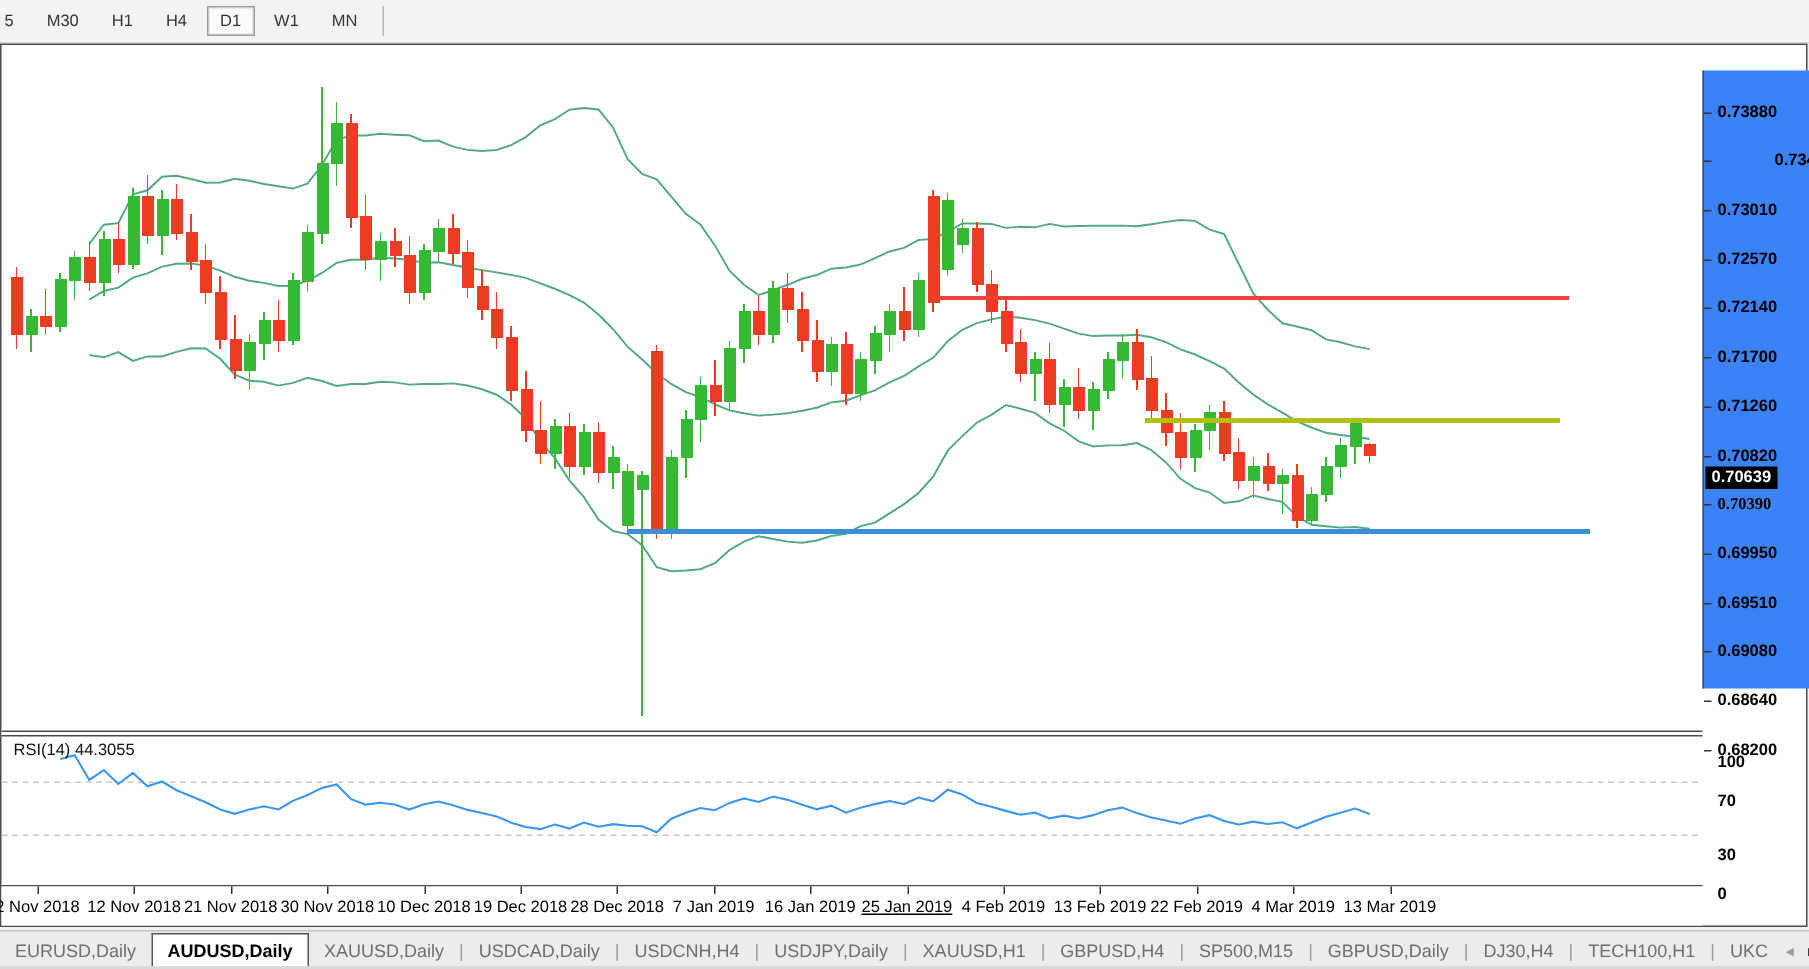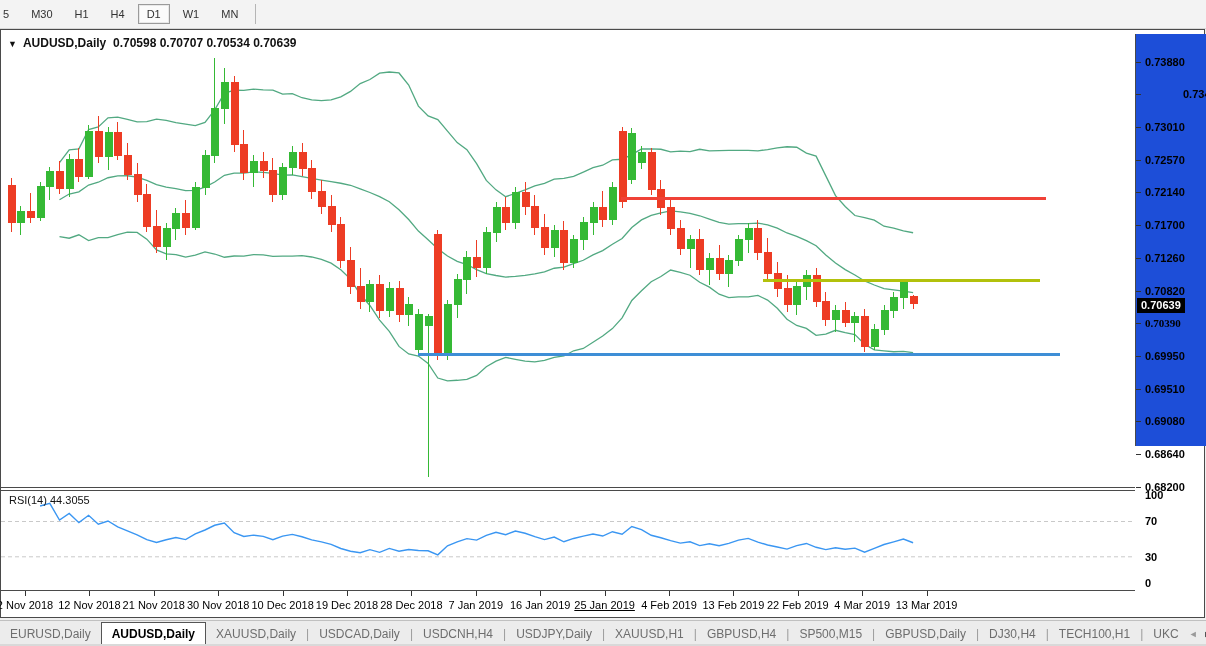--- a/index.html
+++ b/index.html
@@ -23,22 +23,22 @@
     border-top:1px solid #4a4a4a; border-bottom:1px solid #4a4a4a; background:#fff; }
   .pane-rsi { position:absolute; top:461px; left:0; width:1134px; height:100px; }
   .rsi-bottom { position:absolute; top:560px; left:0; width:1134px; height:1px; background:#4a4a4a; }
   .date-strip { position:absolute; top:561px; left:0; width:1134px; height:26px; background:#fff; }
 
   .chart-title { position:absolute; top:6px; left:7px; font-size:12px; font-weight:700;
     color:#111; letter-spacing:0; }
   .chart-title .tri { font-size:9px; margin-right:6px; }
   .chart-title span { font-weight:700; }
 
-  .price-axis { position:absolute; top:4px; left:1134px; width:71px; height:412px;
-    border-left:1px solid #4a4a4a; background:#1d4ed8; }
+  .price-axis { position:absolute; top:17px; left:1134px; width:71px; height:412px;
+    border-left:1px solid #4a4a4a; background:#3b82f6; }
   .p-tick { position:absolute; left:0; width:5px; height:1px; background:#333; }
   .p-lab { position:absolute; left:9px; font-size:11px; font-weight:700; color:#000; white-space:nowrap; }
   .cur-price { position:absolute; left:1px; background:#000; color:#fff; font-size:11px; font-weight:700;
     padding:1px 4px 2px 4px; }
   .rsi-lab { position:absolute; left:9px; font-size:11px; font-weight:700; color:#000; }
 
   .rsi-title { position:absolute; top:464px; left:8px; font-size:11px; color:#111; }
 
   .d-tick { position:absolute; top:0; width:1px; height:5px; background:#333; }
   .d-lab { position:absolute; top:8px; font-size:11px; color:#000; transform:translateX(-50%); white-space:nowrap; }
@@ -454,23 +454,20 @@
         <g>
           <line x1="912.0999999999999" x2="912.0999999999999" y1="265.2177328844" y2="278.6857463524128" stroke="#ed3c24" stroke-width="1"></line>
           <rect x="909.0999999999999" y="266.7141788252902" width="7" height="6.734006734006812" fill="#ed3c24" stroke="#ed3c24"></rect>
         </g>
       </g>
       <line x1="620" x2="1045" y1="168.69696969696994" y2="168.69696969696994" stroke="#f04137" stroke-width="3"></line>
       <line x1="762" x2="1039" y1="250.25327347549612" y2="250.25327347549612" stroke="#b2c10c" stroke-width="3"></line>
       <line x1="417" x2="1059" y1="324.3273475495695" y2="324.3273475495695" stroke="#3e8ed6" stroke-width="3"></line>
     </svg>
 
-  <div class="chart-title">
-    <span class="tri">▼</span><span>AUDUSD,Daily</span>&nbsp;&nbsp;<span>0.70598</span>&nbsp;<span>0.70707</span>&nbsp;<span>0.70534</span>&nbsp;<span>0.70639</span>
-  </div>
 
   <div class="splitter"></div>
 
   <svg class="pane-rsi" id="rsiPane" width="1134" height="100">
       <line x1="0" x2="1134" y1="30.490000000000002" y2="30.490000000000002" stroke="#c9c9c9" stroke-width="1" stroke-dasharray="4 3"></line>
       <line x1="0" x2="1134" y1="65.81" y2="65.81" stroke="#c9c9c9" stroke-width="1" stroke-dasharray="4 3"></line>
       <polyline points="39.099999999999994,15.037500000000188 48.8,12.40952380952398 58.5,28.99056603773574 68.19999999999999,22.395833333333393 77.89999999999999,31.660240963855415 87.6,24.31681415929201 97.3,33.206923076922976 107,30.006164383561558 116.69999999999999,35.80993788819872 126.39999999999999,39.87982708933706 136.1,43.79386666666662 145.79999999999998,48.679376498800906 155.5,51.522728056561476 165.2,48.73156659300051 174.89999999999998,46.49185192821949 184.6,48.612008140127294 194.29999999999998,42.90259183884201 204,38.99002750931792 213.7,34.263802763812734 223.39999999999998,31.967228201435212 233.1,41.76153739566923 242.79999999999998,45.41545346162126 252.49999999999997,44.14816223204037 262.2,45.384965762891554 271.9,48.701445279094806 281.59999999999997,45.18594762754379 291.29999999999995,43.38298457262807 301,45.79465524149667 310.7,48.93434824402812 320.4,50.939131342507544 330.09999999999997,53.36231503585776 339.79999999999995,57.49116165111804 349.5,60.29092350965638 359.2,61.76054348053215 368.9,58.65292405781514 378.59999999999997,61.379213605343196 388.29999999999995,57.3862790162652 398,60.1934134554524 407.7,58.44249825644231 417.4,59.54172039725921 427.09999999999997,59.80391526248428 436.79999999999995,63.88589225707075 446.49999999999994,54.812517634188204 456.2,50.87263444308366 465.9,47.6561249512457 475.59999999999997,49.144436096681055 485.29999999999995,44.288554969914394 494.99999999999994,41.25824552408578 504.7,43.64670714166623 514.4,40.016671218392865 524.0999999999999,42.23798212100061 533.8,45.564309502947275 543.5,48.5809124136671 553.1999999999999,46.08870707357306 562.9,50.76376794146173 572.5999999999999,47.46030526071027 582.3,45.06519733952591 592,43.04990021114068 601.6999999999999,45.04774780737861 611.4,40.734872218731795 621.0999999999999,43.19023291775665 630.8,35.4628885275735 640.5,38.59577172511306 650.1999999999999,44.2949683949625 659.9,46.79142663505672 669.5999999999999,49.582521684357516 679.3,52.14029656807728 689,50.79908815998012 698.6999999999999,54.57230060110513 708.4,52.78119176593311 718.0999999999999,54.69365800258335 727.8,52.42241513210433 737.5,49.15438662600939 747.1999999999999,47.40187828980589 756.9,51.07755491116909 766.5999999999999,54.02986426243448 776.3,56.02813639277992 786,58.141026037121264 795.6999999999999,54.6731909061413 805.4,52.445382817712186 815.0999999999999,56.28230220513001 824.8,58.61086180709596 834.4999999999999,56.77371540239758 844.1999999999999,58.312841798770656 853.9,57.155493403006986 863.5999999999999,61.22978808588686 873.3,57.39659185125846 882.9999999999999,53.514480418891566 892.6999999999999,50.87215351755973 902.4,48.05877046278011 912.0999999999999,51.730156185769026" fill="none" stroke="#3a96f2" stroke-width="1.4" shape-rendering="auto"></polyline>
     </svg>
   <div class="rsi-title">
     <span>RSI(14)</span>

